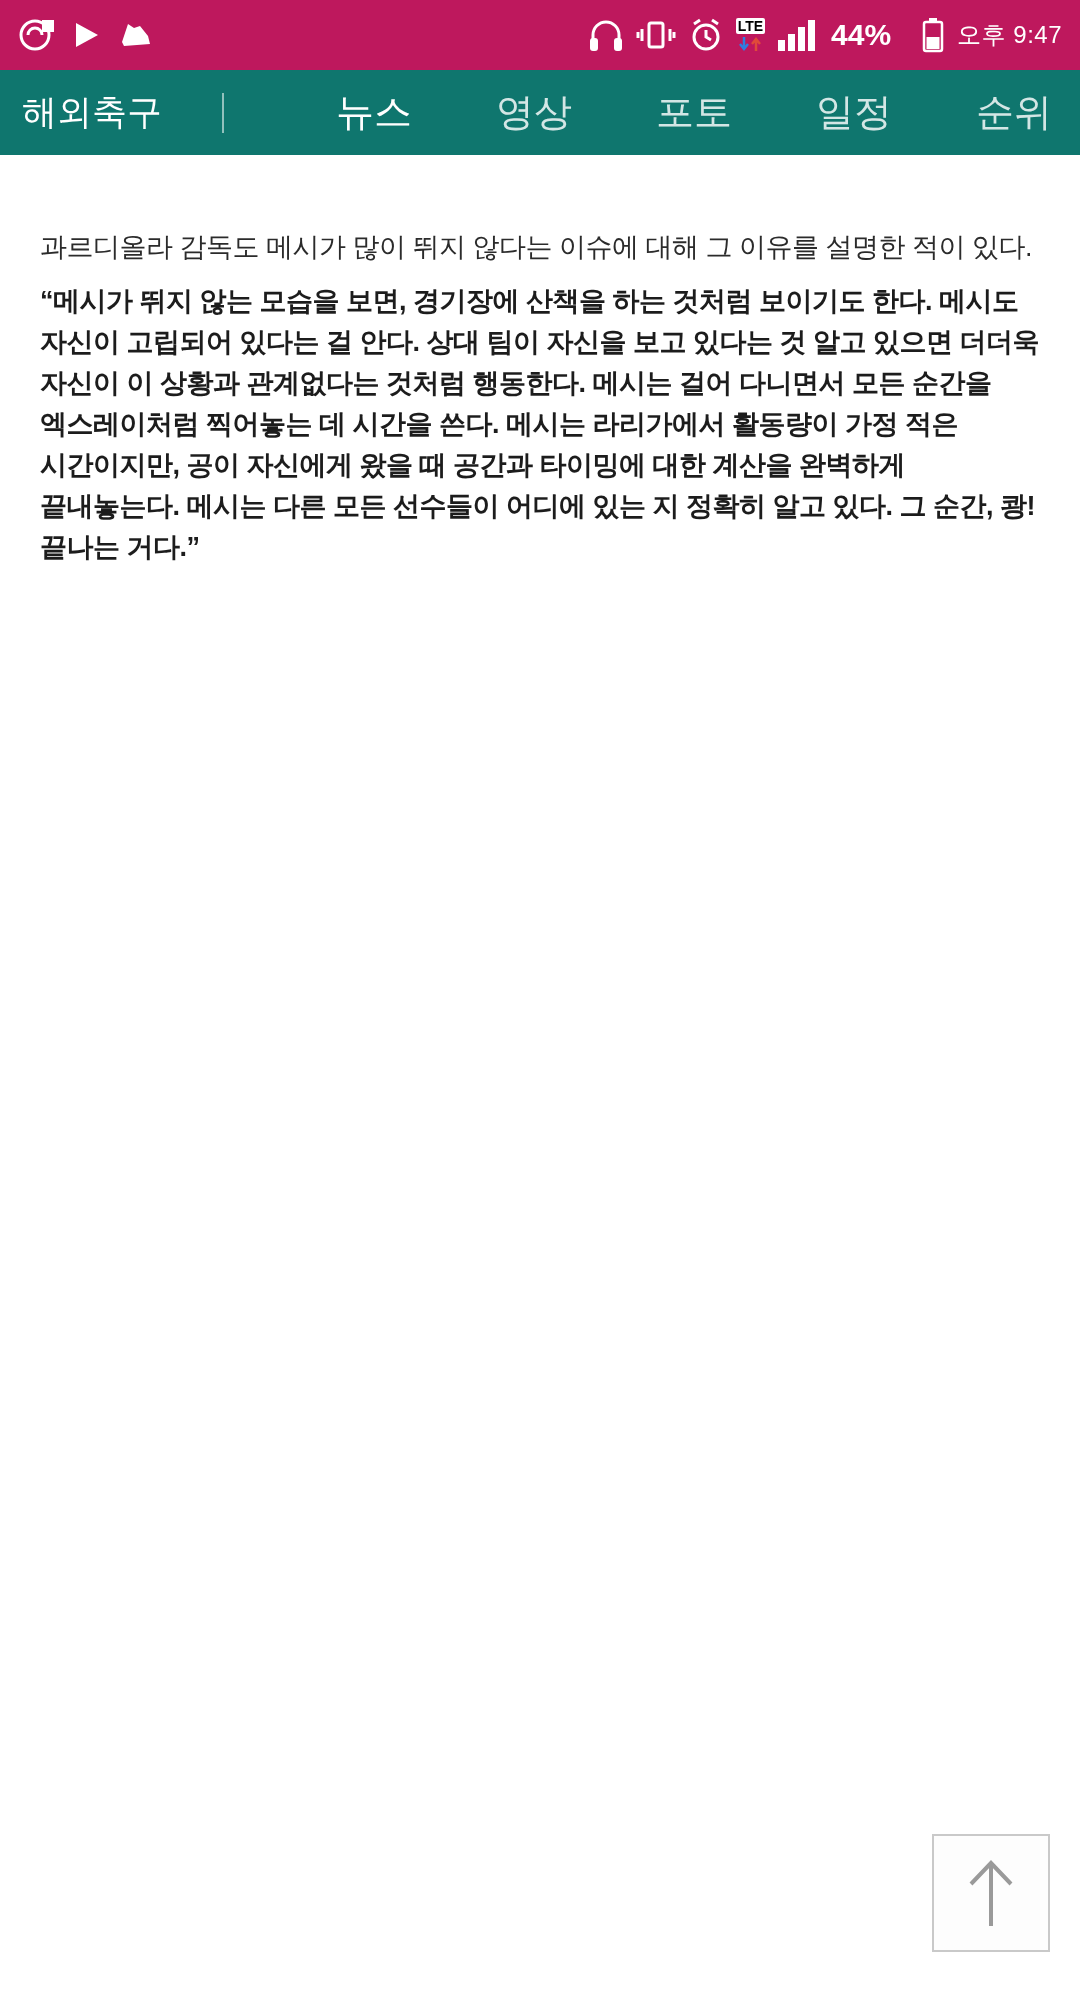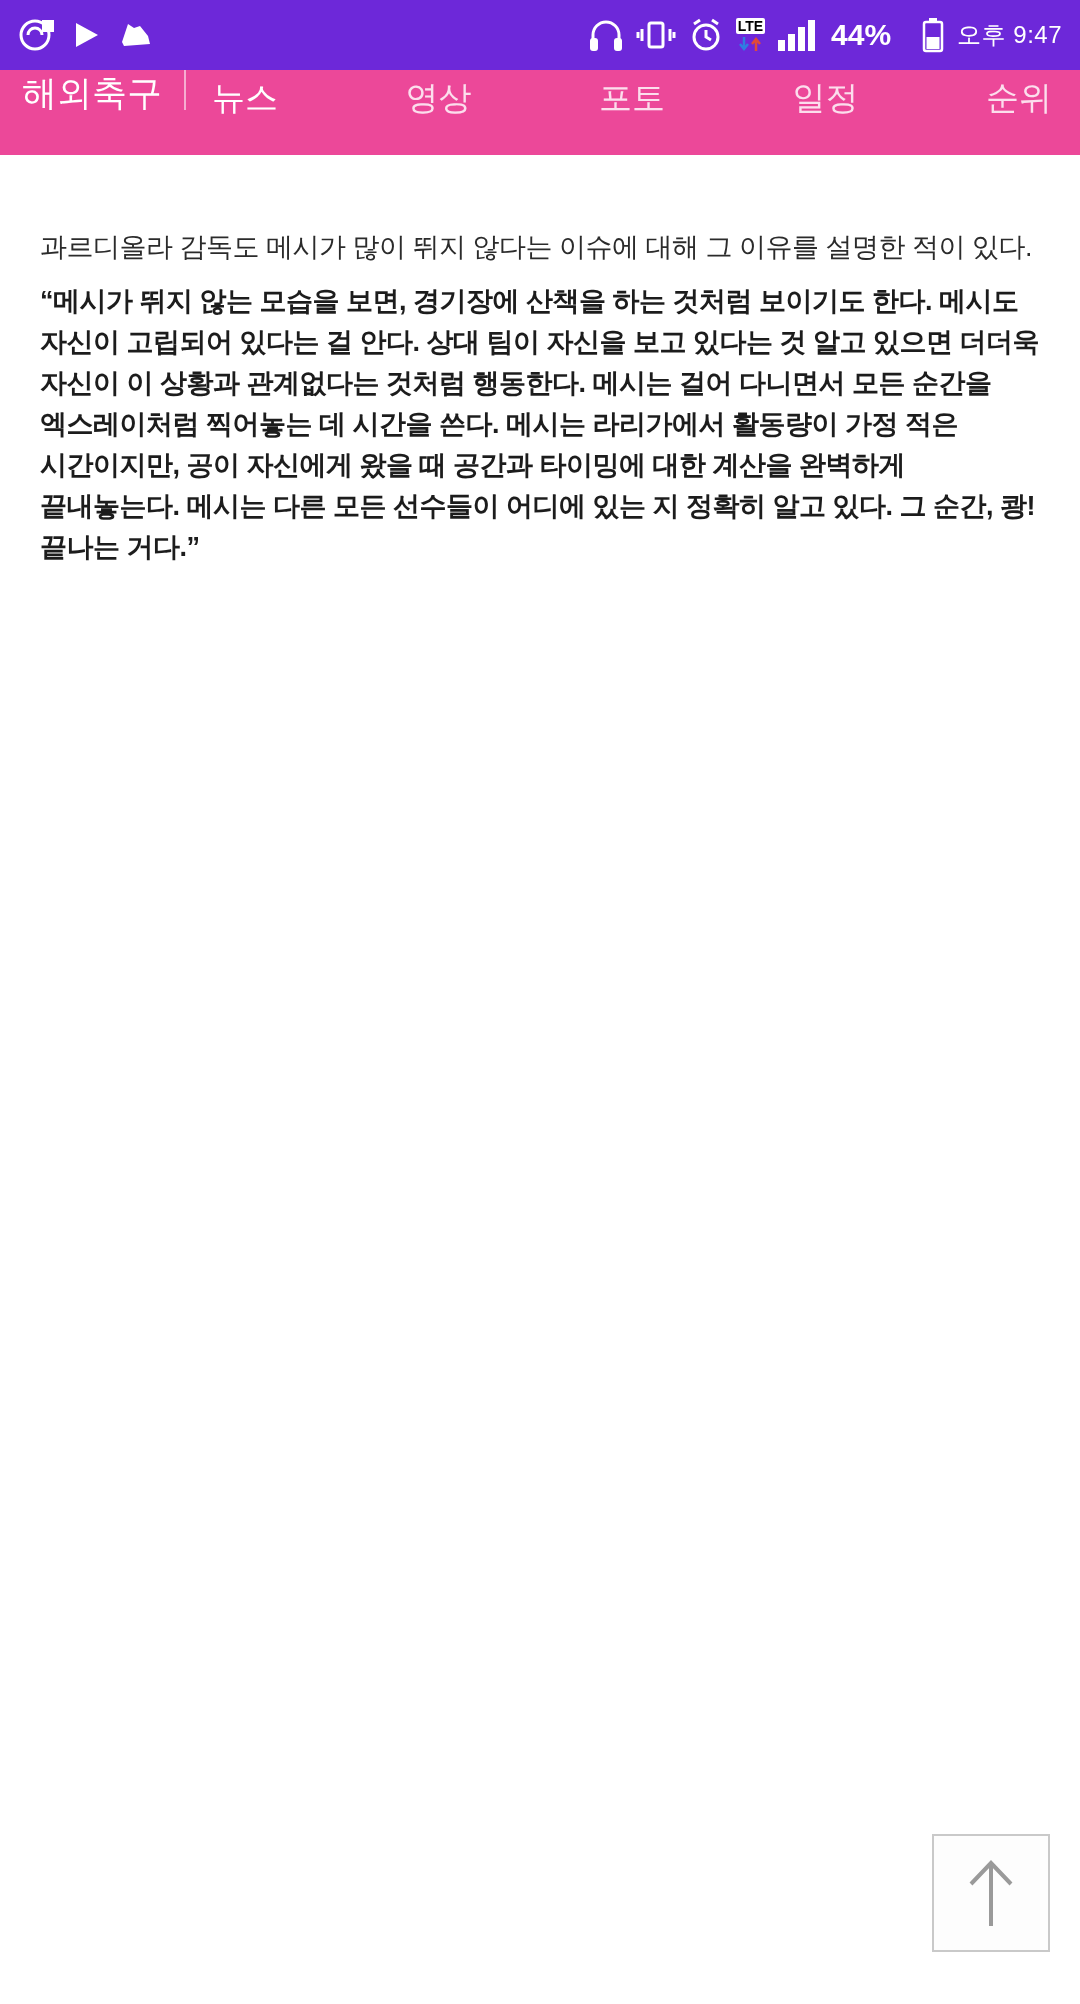--- a/index.html
+++ b/index.html
@@ -7,21 +7,21 @@
     width: 1080px;
     height: 2004px;
     background: #ffffff;
     font-family: "Liberation Sans", sans-serif;
     overflow: hidden;
   }
 
   
   .status-bar {
     height: 70px;
-    background: #6d28d9;
+    background: #be185d;
     display: flex;
     align-items: center;
     padding: 0 18px;
     color: #ffffff;
   }
   .status-left {
     display: flex;
     align-items: center;
     gap: 16px;
     flex: 0 0 auto;
@@ -62,26 +62,27 @@
     font-weight: bold;
     background: #ffffff;
     color: #000000;
     padding: 1px 2px;
     border-radius: 2px;
   }
 
   
   .nav-bar {
     height: 85px;
-    background: #ec4899;
-    display: flex;
-    align-items: flex-start;
+    background: #0f766e;
+    display: flex;
+    align-items: center;
     padding-left: 22px;
     padding-right: 10px;
     color: #ffffff;
+    gap: 38px;
   }
   .nav-title {
     font-size: 35px;
     font-weight: 500;
     color: #ffffff;
     white-space: nowrap;
   }
   .nav-divider {
     width: 2px;
     height: 40px;
@@ -89,24 +90,25 @@
     margin: 0 22px;
   }
   .nav-tabs {
     display: flex;
     align-items: center;
     flex: 1;
     justify-content: space-between;
     padding-right: 14px;
   }
   .nav-tab {
-    font-size: 33px;
+    font-size: 38px;
     color: rgba(255,255,255,0.82);
     white-space: nowrap;
     padding: 6px 4px;
+    margin-left: 48px;
   }
   .nav-tab.active {
     color: #ffffff;
     font-weight: 500;
   }
 
   
   .content {
     padding: 72px 40px 0 40px;
     position: relative;

